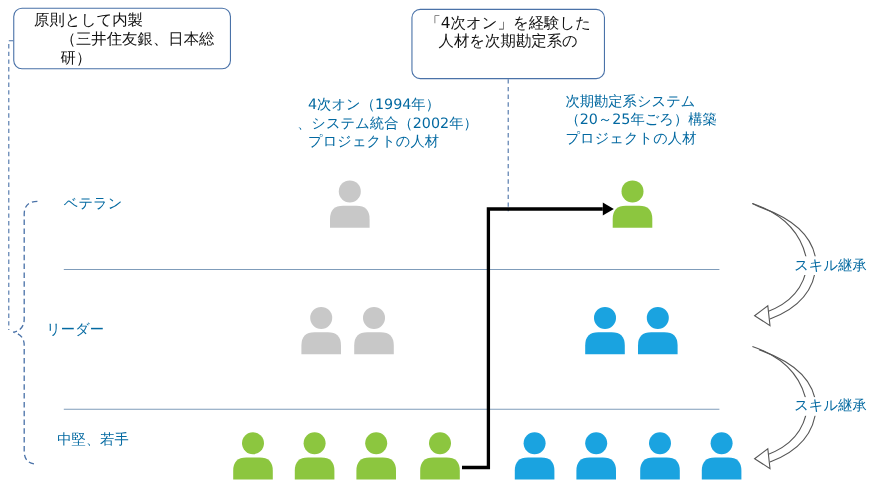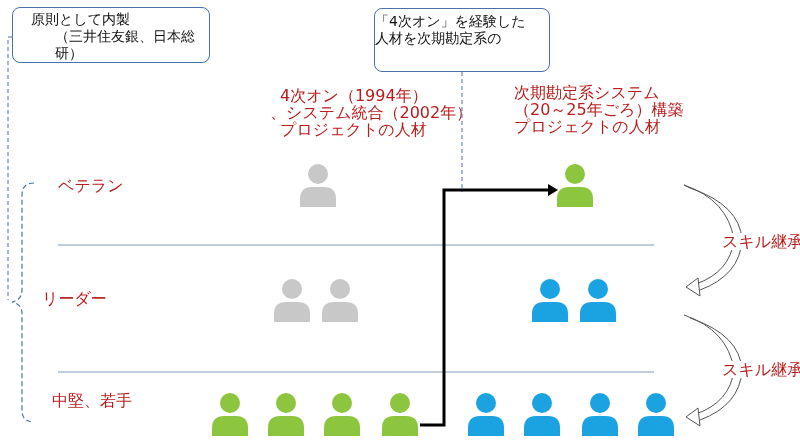--- a/index.html
+++ b/index.html
@@ -1,22 +1,22 @@
 <!DOCTYPE html>
 <html><head>
 <meta charset="utf-8">
 <style>
   html, body { margin: 0; padding: 0; background: #ffffff; }
   body { width: 800px; height: 444px; position: relative; overflow: hidden;
          font-family: "DejaVu Sans", sans-serif; color: #222; }
   .abs { position: absolute; }
   .callout { position: absolute; border: 1.5px solid #4a72a8; border-radius: 8px;
              background: #fff; font-size: 14px; line-height: 17px; color: #111; }
-  .label { position: absolute; font-size: 16px; line-height: 17px; color: #b91c1c; white-space: nowrap; }
-  .center { }
+  .label { position: absolute; font-size: 13px; line-height: 17px; color: #0369a1; white-space: nowrap; }
+  .center { text-align: center; }
   .person { position: absolute; width: 40px; height: 44px; }
   svg { overflow: visible; }
 </style>
 </head>
 <body>
 
 <div class="callout" style="left:12px; top:7px; width:198px; height:56px; padding:3px 0 0 18px; box-sizing:border-box;">
   <div>原則として内製</div>
   <div style="margin-left:24px">（三井住友銀、日本総研）</div>
 </div>

